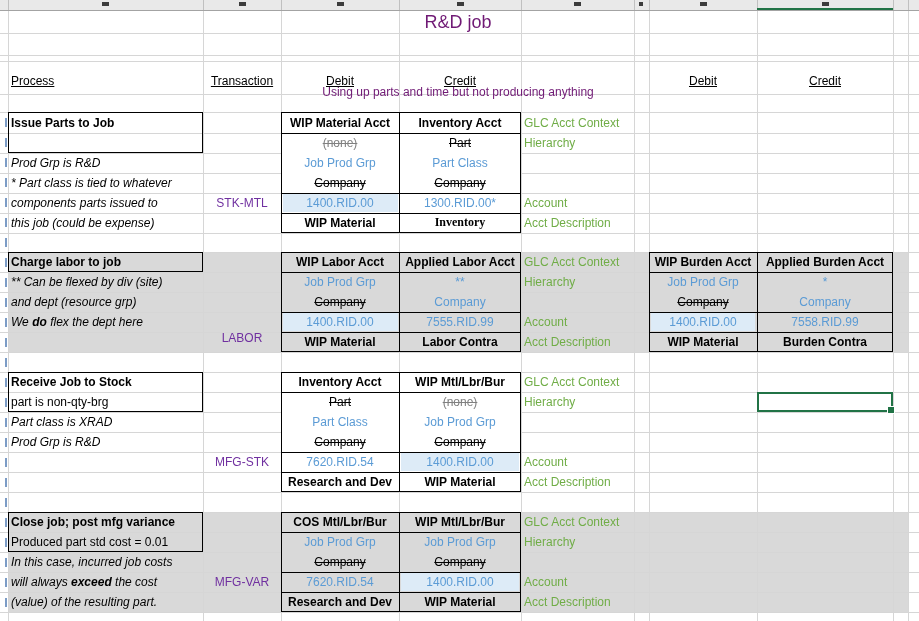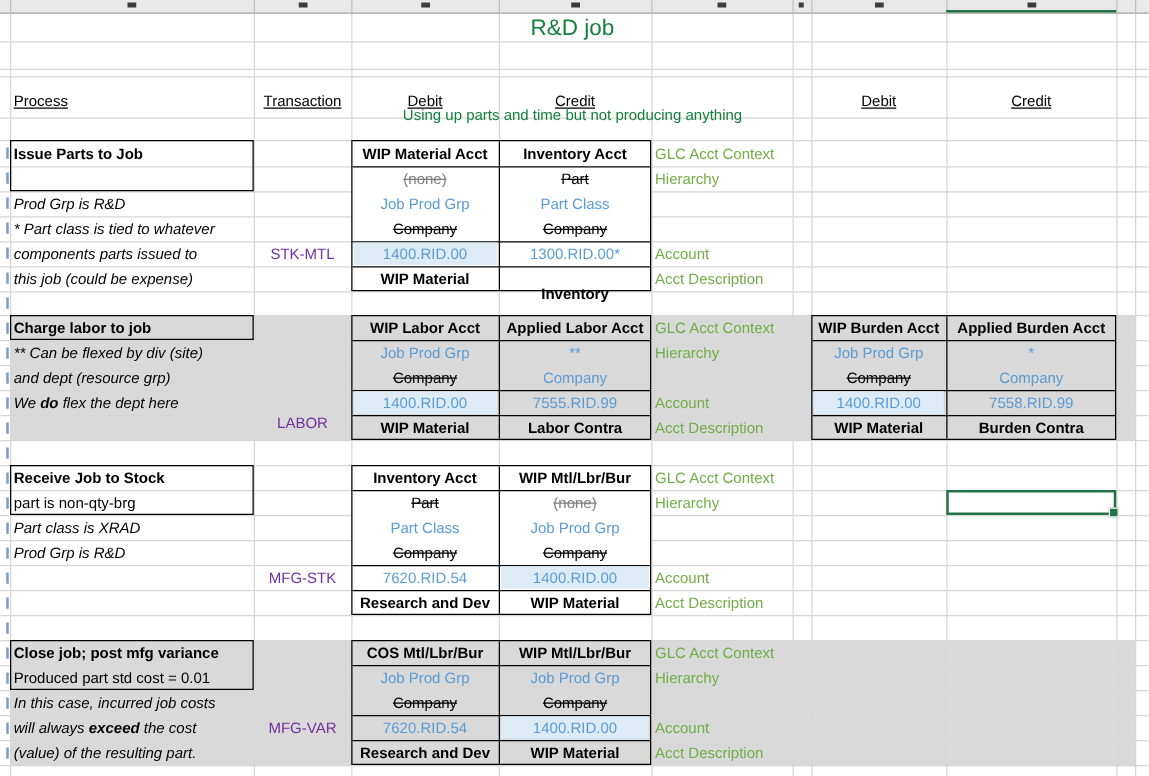--- a/index.html
+++ b/index.html
@@ -28,21 +28,21 @@
   .ctr{justify-content:center;text-align:center;}
   
   .b{font-weight:bold;}
   .i{font-style:italic;}
   .u{text-decoration:underline;}
   .strike{text-decoration:line-through;}
   .blu{color:#5B9BD5;}
   .gry{color:#808080;}
   .pur{color:#7030A0;}
   .grn{color:#70AD47;}
-  .org{color:#15803d;}
+  .org{color:#701a75;}
   
   #strip{position:absolute;z-index:6;left:0;top:0;width:919px;height:11px;background:#e9e9e9;border-bottom:1px solid #a3a3a3;box-sizing:border-box;}
   #strip .sep{position:absolute;top:0;bottom:0;width:1px;background:#c0c0c0;}
   #strip .mark{position:absolute;top:2px;height:4px;background:#3c3c3c;}
   #strip .selcol{position:absolute;bottom:0;height:2px;background:#217346;}
   
   .rowmark{position:absolute;z-index:2;width:2px;background:#7c9cc6;}
   
   .hdr{height:33px;align-items:flex-end;padding-bottom:6px;box-sizing:border-box;}
   .title-row{height:23px;align-items:flex-end;font-size:18px;}
@@ -190,21 +190,21 @@
   <div class="cell colC ctr blu" style="top:153px;">Job Prod Grp</div>
   <div class="cell colC ctr strike" style="top:173px;">Company</div>
   <div class="cell colC ctr blu" style="top:193px;">1400.RID.00</div>
   <div class="cell colC ctr b" style="top:213px;">WIP Material</div>
 
   <div class="cell colD ctr b" style="top:112px;height:21px;">Inventory Acct</div>
   <div class="cell colD ctr strike" style="top:133px;">Part</div>
   <div class="cell colD ctr blu" style="top:153px;">Part Class</div>
   <div class="cell colD ctr strike" style="top:173px;">Company</div>
   <div class="cell colD ctr blu" style="top:193px;">1300.RID.00*</div>
-  <div class="cell colD ctr b" style="top:225px;">Inventory</div>
+  <div class="cell colD ctr b" style="top:212px;font-family:Liberation Serif, serif;">Inventory</div>
 
   <div class="cell colE grn" style="top:112px;height:21px;">GLC Acct Context</div>
   <div class="cell colE grn" style="top:133px;">Hierarchy</div>
   <div class="cell colE grn" style="top:193px;">Account</div>
   <div class="cell colE grn" style="top:213px;">Acct Description</div>
 
   <div class="cell colA b" style="top:252px;">Charge labor to job</div>
   <div class="cell colA i" style="top:292px;">and dept (resource grp)</div>
   <div class="cell colA i" style="top:272px;">** Can be flexed by div (site)</div>
   <div class="cell colA i" style="top:312px;"><span>We </span><span class="b">do</span><span> flex the dept here</span></div>

